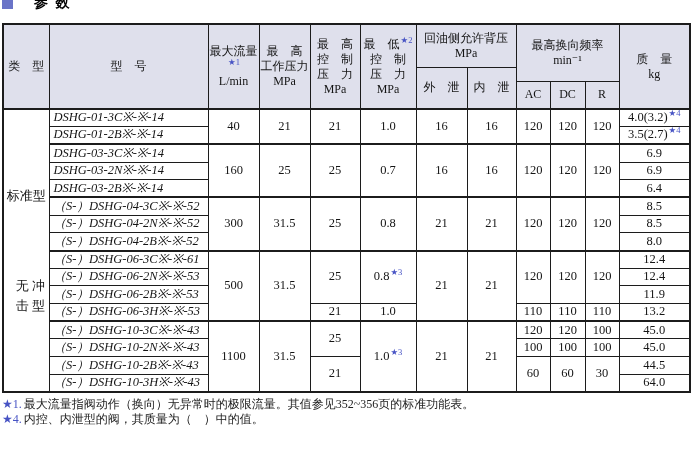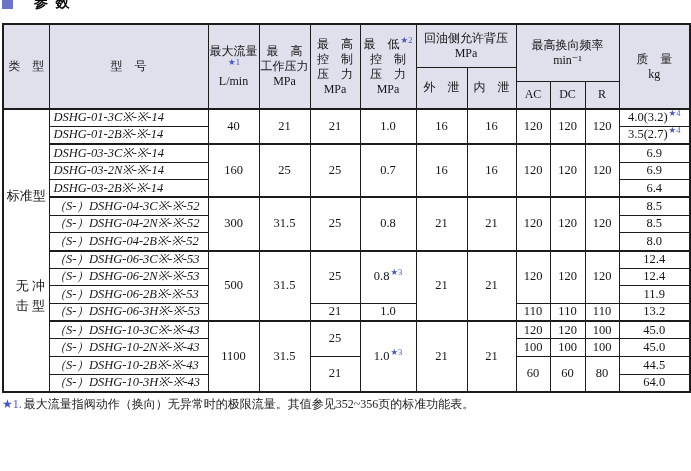--- a/index.html
+++ b/index.html
@@ -188,21 +188,21 @@
   <tr class="r">
     <td class="model">（S-）DSHG-04-2N※-※-52</td>
     <td class="mass">8.5</td>
   </tr>
   <tr class="r">
     <td class="model">（S-）DSHG-04-2B※-※-52</td>
     <td class="mass">8.0</td>
   </tr>
 
   <tr class="r">
-    <td class="model gt">（S-）DSHG-06-3C※-※-53</td>
+    <td class="model gt">（S-）DSHG-06-3C※-※-61</td>
     <td rowspan="4" class="num gt">500</td>
     <td rowspan="4" class="num gt">31.5</td>
     <td rowspan="3" class="num gt">25</td>
     <td rowspan="3" class="num gt"><span>0.8</span><sup class="sup">★3</sup></td>
     <td rowspan="4" class="num gt">21</td>
     <td rowspan="4" class="num gt">21</td>
     <td rowspan="3" class="num gt">120</td>
     <td rowspan="3" class="num gt">120</td>
     <td rowspan="3" class="num gt">120</td>
     <td class="mass gt">12.4</td>
@@ -243,25 +243,26 @@
     <td class="num">100</td>
     <td class="num">100</td>
     <td class="num">100</td>
     <td class="mass">45.0</td>
   </tr>
   <tr class="r">
     <td class="model">（S-）DSHG-10-2B※-※-43</td>
     <td rowspan="2" class="num">21</td>
     <td rowspan="2" class="num">60</td>
     <td rowspan="2" class="num">60</td>
-    <td rowspan="2" class="num">80</td>
+    <td rowspan="2" class="num">30</td>
     <td class="mass">44.5</td>
   </tr>
   <tr class="r">
     <td class="model">（S-）DSHG-10-3H※-※-43</td>
     <td class="mass">64.0</td>
   </tr>
 </tbody>
   </table>
 
 <div class="footnotes">
   <div class="footnote"><span class="fn-marker">★1.</span><span>最大流量指阀动作（换向）无异常时的极限流量。其值参见352~356页的标准功能表。</span></div>
+  <div class="footnote"><span class="fn-marker">★4.</span><span>内控、内泄型的阀，其质量为（　）中的值。</span></div>
 </div>
 
 </body></html>

